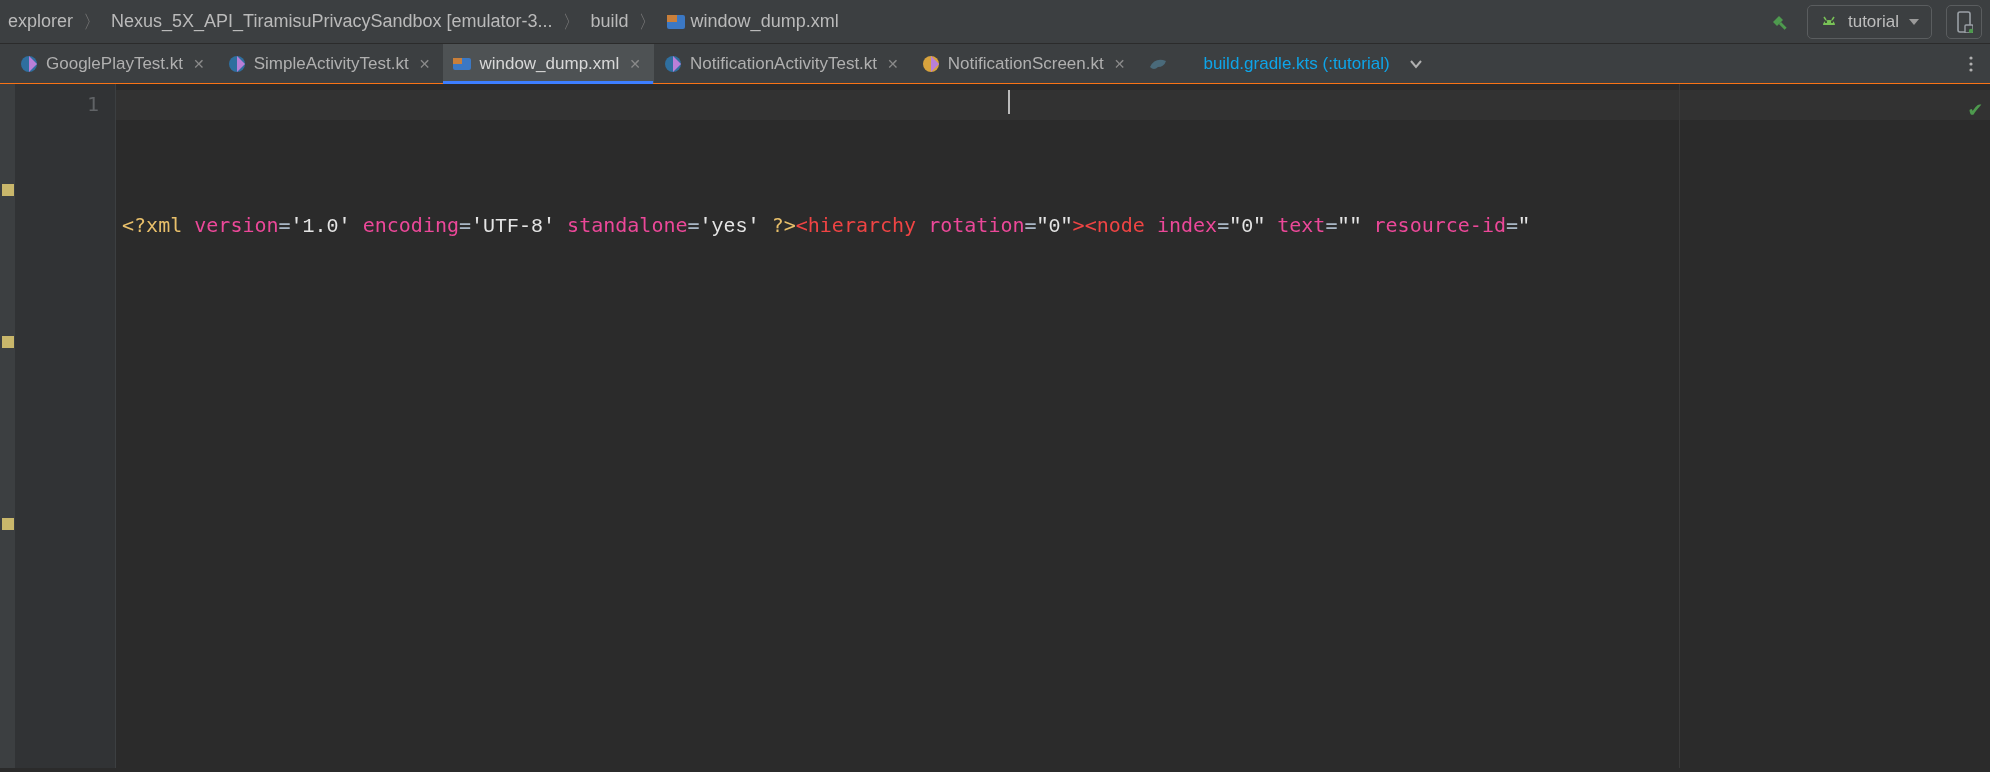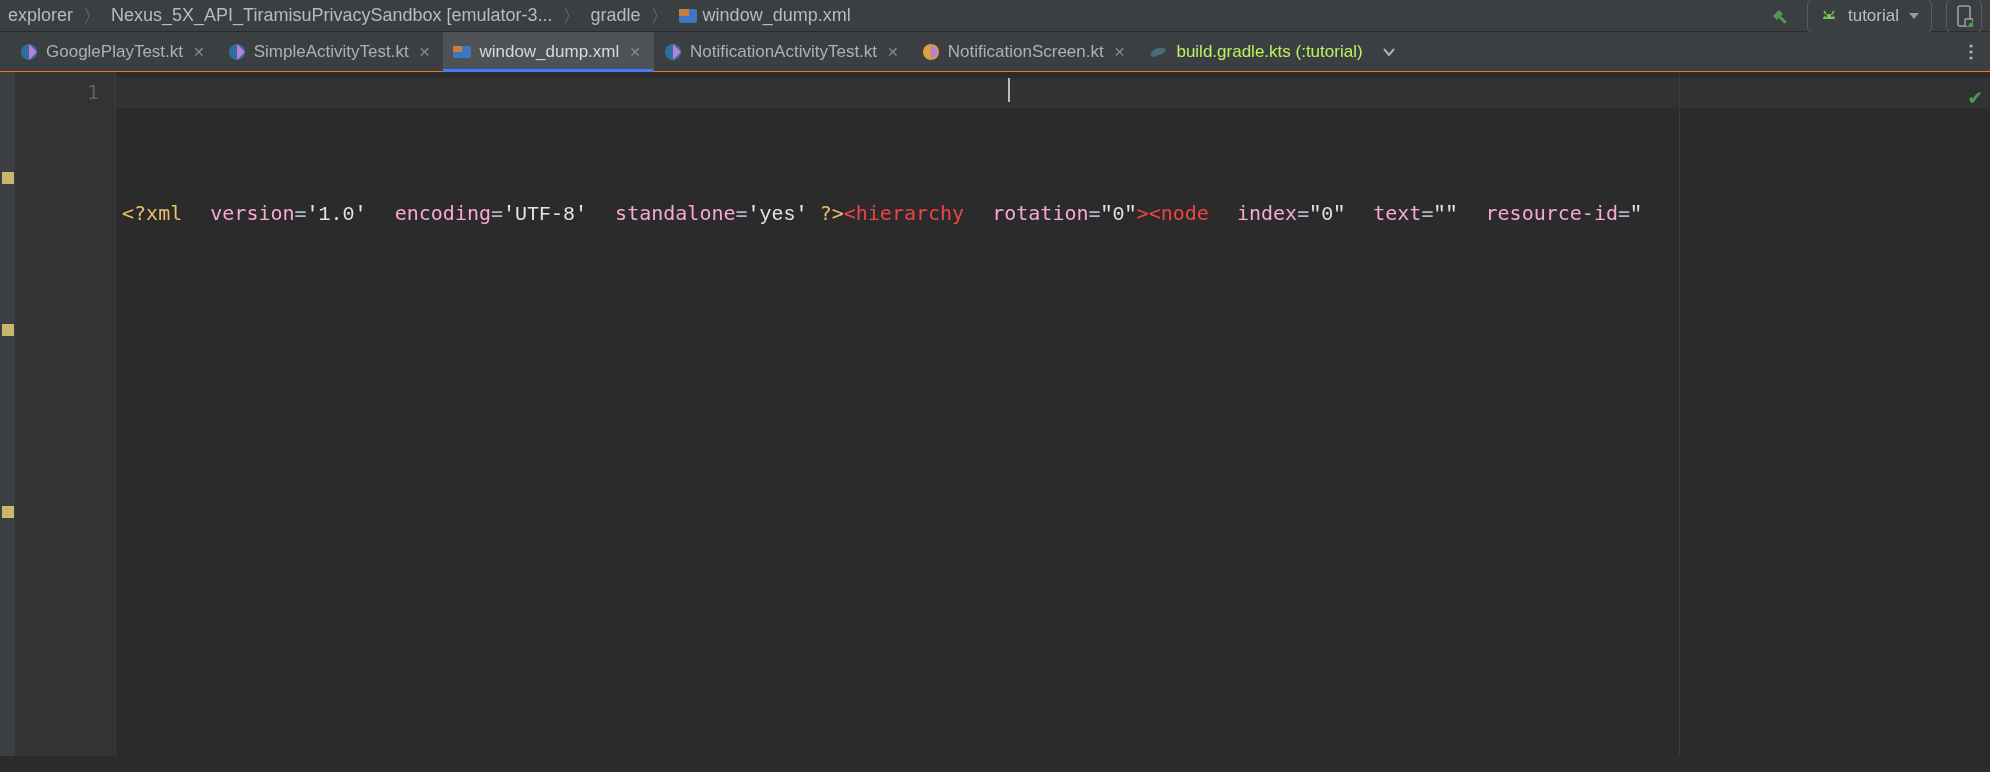--- a/index.html
+++ b/index.html
@@ -10,21 +10,21 @@
     font-family: "Segoe UI", Arial, sans-serif;
     font-size: 14px;
     color: #bbbbbb;
     overflow: hidden;
   }
 
   
   .toolbar {
     display: flex;
     align-items: center;
-    height: 32px;
+    height: 44px;
     background: #3c3f41;
     border-bottom: 1px solid #2b2b2b;
     padding: 10px 8px;
     position: relative;
     justify-content: flex-end;
   }
   .breadcrumb {
     display: flex;
     align-items: center;
     gap: 4px;
@@ -98,21 +98,21 @@
   }
   .tab.active {
     background: #4e5254;
     color: #d8d8d8;
   }
   .tab.active::after {
     content:"";
     position:absolute; left:0; right:0; bottom:-1px;
     height:3px; background:#3d7eff;
   }
-  .tab.modified .tab-label { color:#bef264; }
+  .tab.modified .tab-label { color:#0ea5e9;margin-left:27px; }
   .tab .close {
     color:#8a8a8a; font-size:14px; padding:0 2px;
   }
   .tab .kt-icon, .tab .xml-icon, .tab .gradle-icon { display:inline-flex; }
   .tab-overflow {
     display:flex; align-items:center; justify-content:center;
     width:30px; color:#b0b0b0;
   }
   .tab-more {
     display:flex; align-items:center; justify-content:center;
@@ -159,21 +159,21 @@
     white-space: pre;
     color:#a9b7c6;
   }
   .cur-line-bg {
     position:absolute; left:0; right:0; top:6px; height:30px;
     background:#323232;
     z-index:0;
   }
   .code-content { position:relative; z-index:1; }
   .tok-pi { color:#e8bf6a; }
-  .tok-attr { color:#f9a8d4;margin-left:16px; }
+  .tok-attr { color:#ec4899; }
   .tok-eq { color:#a9b7c6; }
   .tok-str { color:#e5e5e5;font-family:Liberation Mono, monospace; }
   .tok-tag { color:#ef4444; }
   .caret {
     display:inline-block;
     position:absolute;
     top:6px;
     left: 892px;
     width:2px; height:24px;
     background:#bbbbbb;
@@ -189,21 +189,21 @@
 </style>
 </head>
 <body>
 
 <div class="toolbar">
   <div class="breadcrumb">
     <span class="crumb">explorer</span>
     <span class="crumb-sep">〉</span>
     <span class="crumb">Nexus_5X_API_TiramisuPrivacySandbox [emulator-3...</span>
     <span class="crumb-sep">〉</span>
-    <span class="crumb">gradle</span>
+    <span class="crumb">build</span>
     <span class="crumb-sep">〉</span>
     <span class="crumb crumb-with-icon">
       <span class="xml-file-icon">
         <svg width="18" height="18" viewBox="0 0 18 18">
           <rect x="0" y="2" width="18" height="14" rx="2" fill="#3b78c4"></rect>
           <rect x="0" y="2" width="10" height="7" fill="#c97f3a"></rect>
         </svg>
       </span>
       <span>window_dump.xml</span>
     </span>

